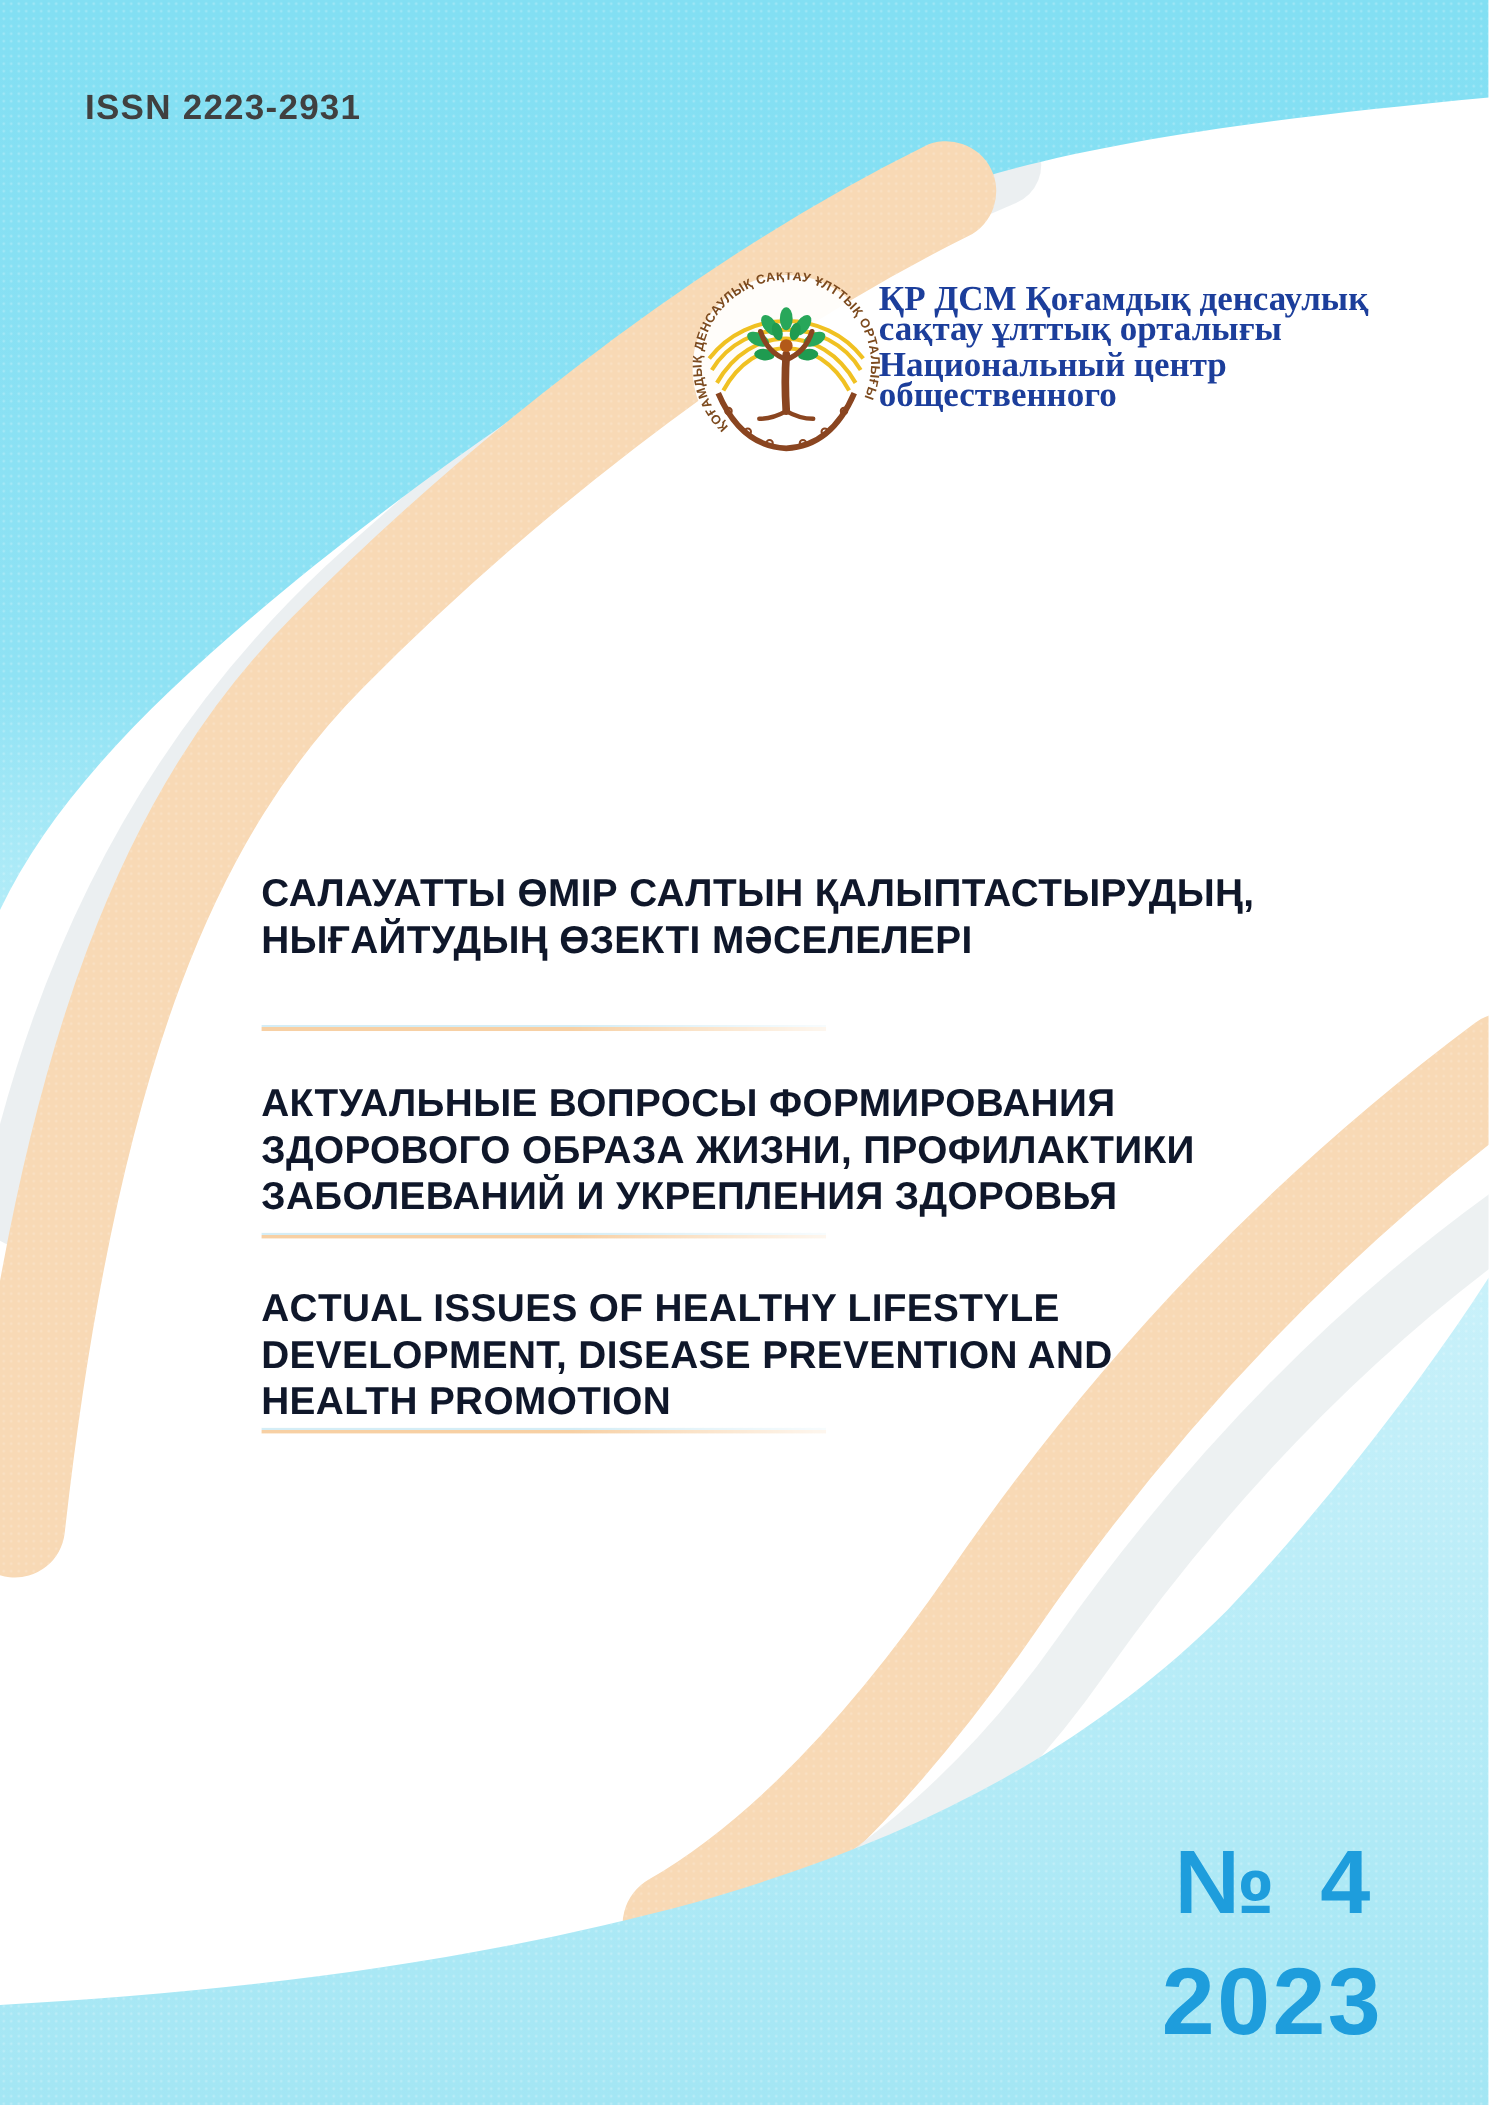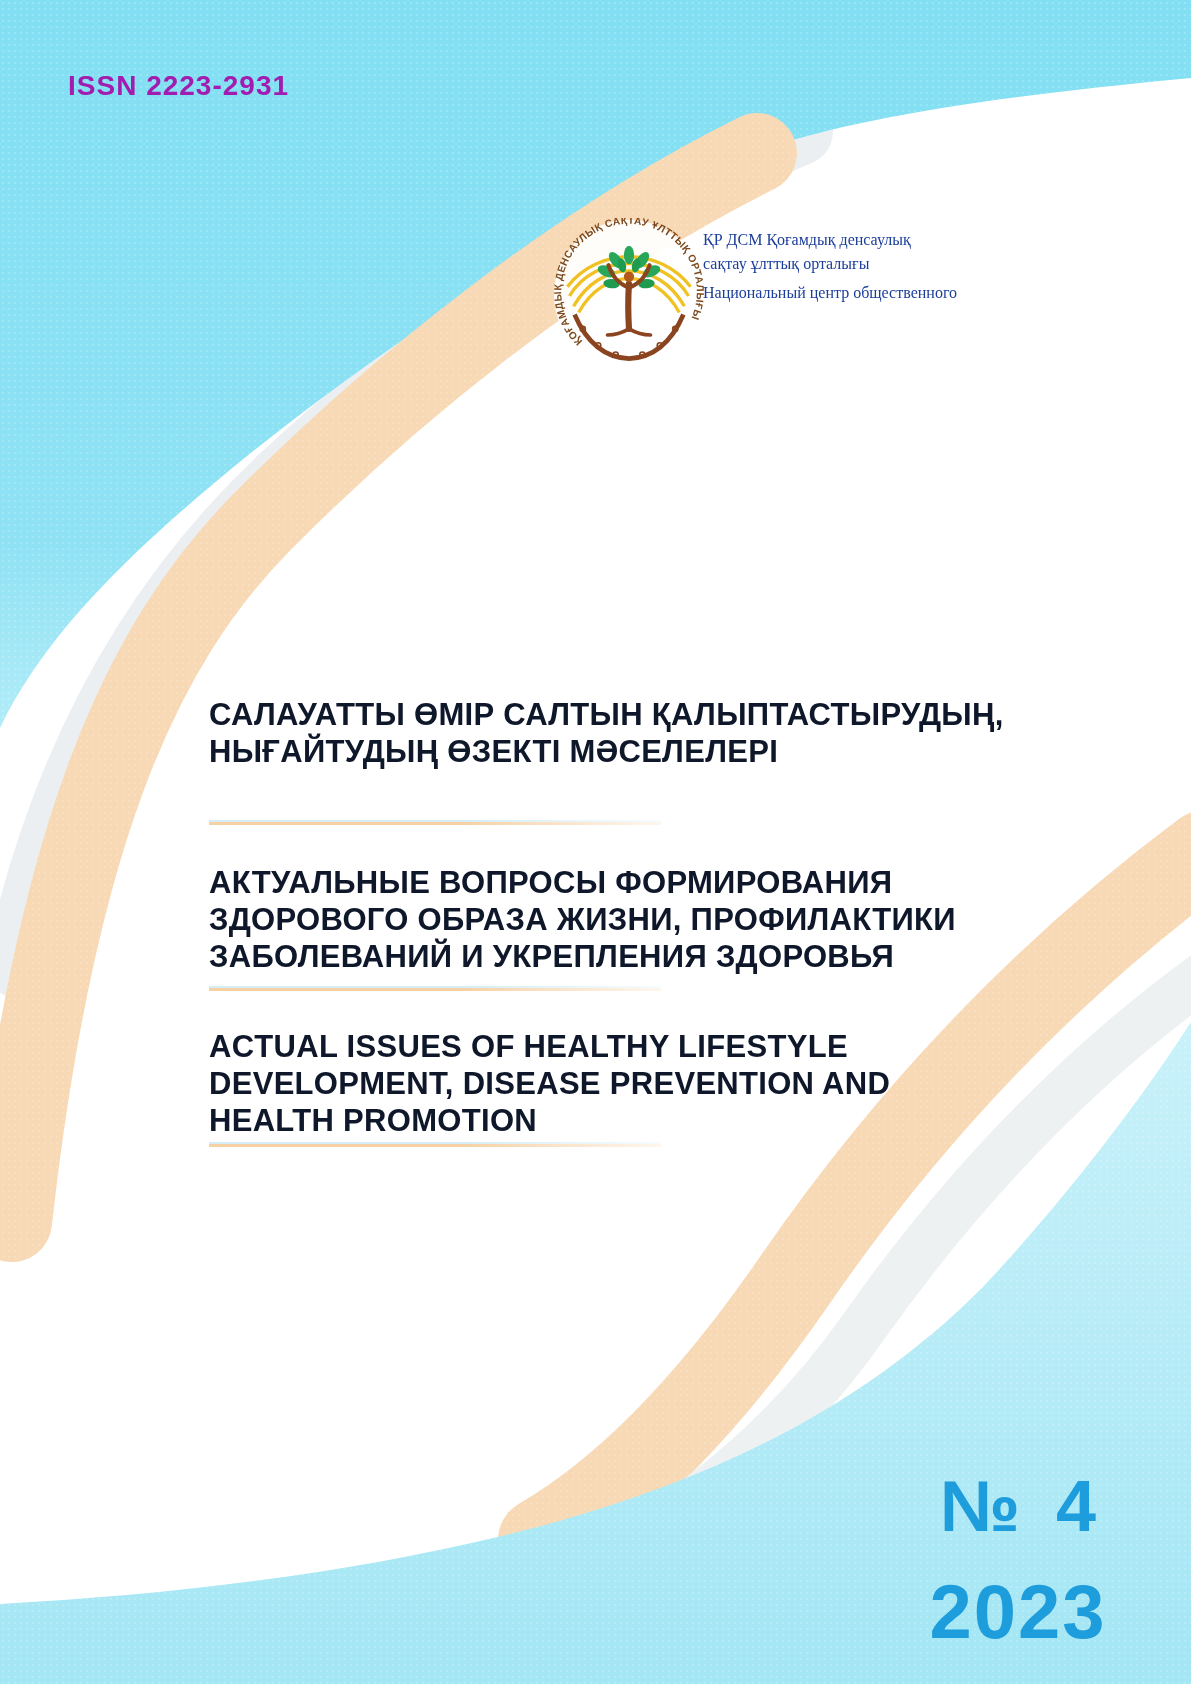--- a/index.html
+++ b/index.html
@@ -1,46 +1,46 @@
 <!DOCTYPE html>
 <html><head>
 <meta charset="utf-8">
 <style>
   html,body{margin:0;padding:0;background:#ffffff;}
   .page{position:relative;width:1191px;height:1684px;background:#ffffff;overflow:hidden;
         font-family:"Liberation Sans",sans-serif;}
   .bg{position:absolute;left:0;top:0;width:100%;height:100%;}
 
   .issn{position:absolute;left:68px;top:70px;font-size:28px;font-weight:bold;
-        color:#a21caf;letter-spacing:1px;}
+        color:#404040;letter-spacing:1px;}
 
   .logo{position:absolute;left:552px;top:218px;width:154px;height:154px;}
   .ring{fill:#7c4a1e;font-size:10px;font-weight:bold;letter-spacing:.4px;
         font-family:"Liberation Sans",sans-serif;}
 
   .org{position:absolute;left:703px;top:228px;width:470px;color:#1c3e9b;
-       font-family:"Liberation Serif",serif;font-weight:normal;font-size:16px;line-height:23.5px;}
+       font-family:"Liberation Serif",serif;font-weight:bold;font-size:28px;line-height:23.5px;}
   .org .grp{margin-bottom:6px;}
 
   .title{position:absolute;left:209px;width:800px;color:#0f172a;font-weight:bold;
          font-size:31px;line-height:37px;letter-spacing:.3px;}
   .t-kk{top:696px}
   .t-ru{top:864px}
   .t-en{top:1028px}
 
   .divider{position:absolute;left:209px;width:452px;height:5px;
      background:linear-gradient(180deg,#d4edf6 0,#d4edf6 2px,#f7d0a4 2px,#f7d0a4 5px);
      -webkit-mask-image:linear-gradient(to right,#000 55%,rgba(0,0,0,.18) 100%);
      mask-image:linear-gradient(to right,#000 55%,rgba(0,0,0,.18) 100%);}
   .d1{top:820px}.d2{top:986px}.d3{top:1142px}
 
   .issue{position:absolute;left:850px;top:1470px;width:336px;text-align:center;
          color:#1e9ddc;font-weight:bold;}
   .issue-no{font-size:72px;line-height:72px;word-spacing:16px;}
-  .issue-year{font-size:76px;line-height:76px;margin-top:32px;letter-spacing:2px;}
+  .issue-year{font-size:76px;line-height:76px;margin-top:22px;letter-spacing:2px;}
 </style>
 </head>
 <body>
 
 <div class="page">
 
   <svg class="bg" viewBox="0 0 1191 1684" preserveAspectRatio="none" aria-hidden="true">
     <defs>
       <linearGradient id="gTop" x1="0" y1="0" x2="0" y2="1">
         <stop offset="0" stop-color="#82dff3"></stop>

